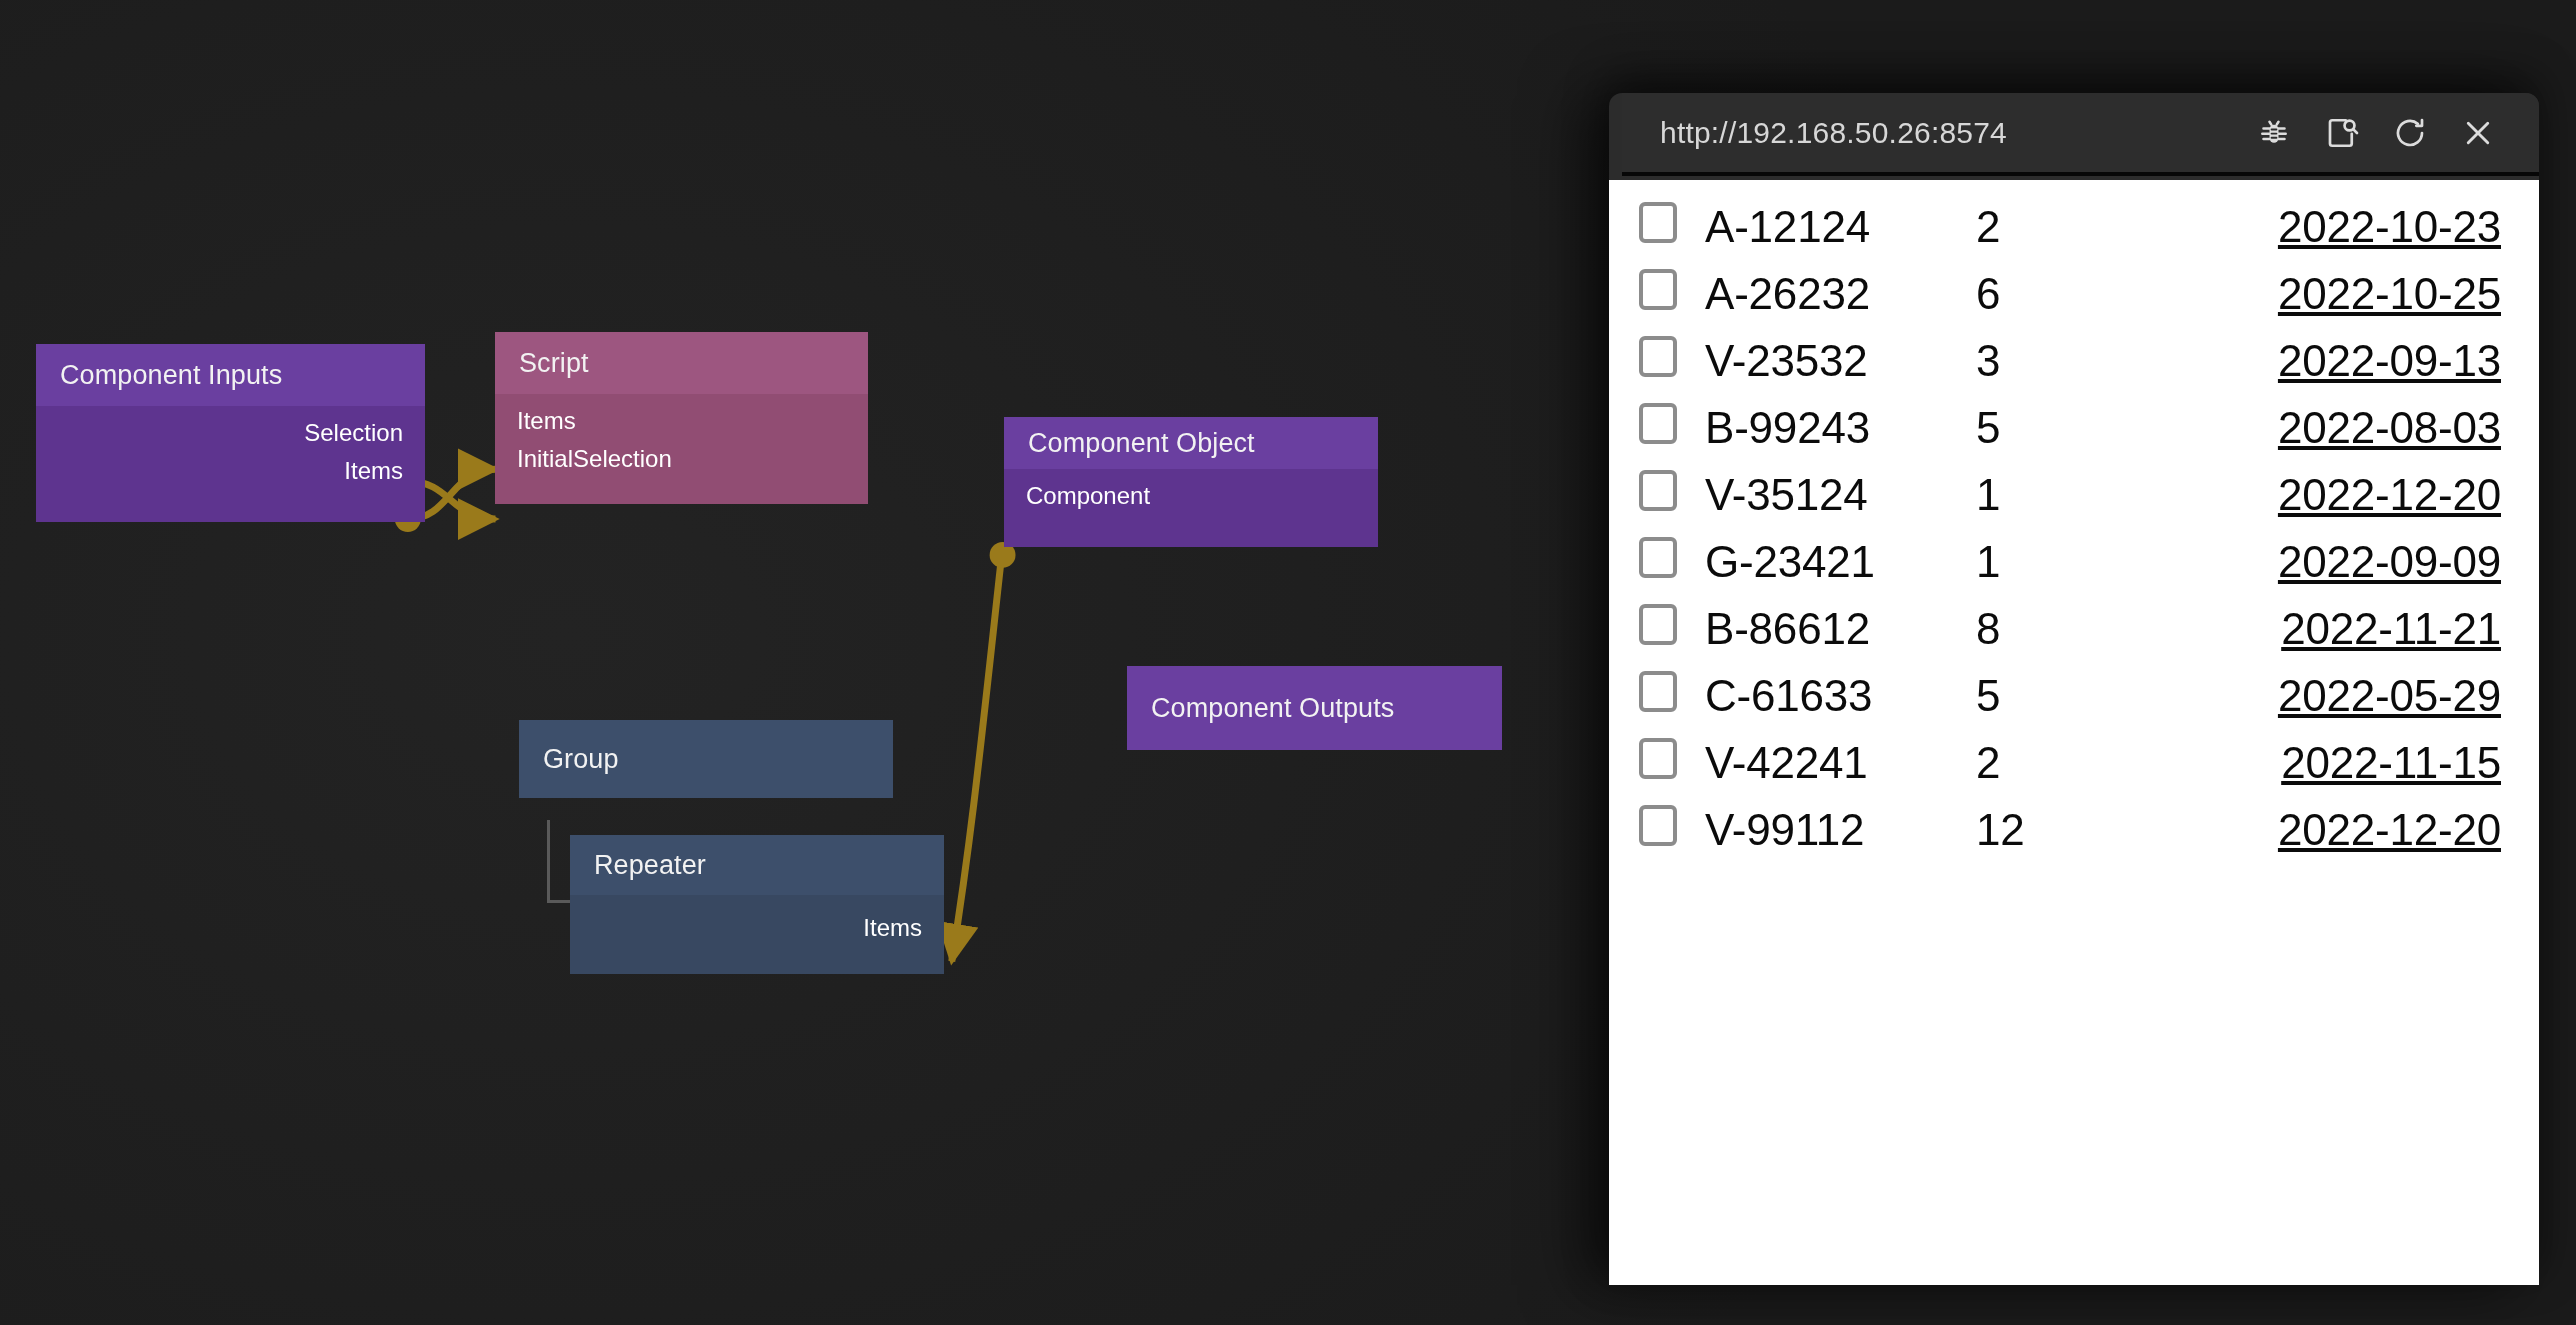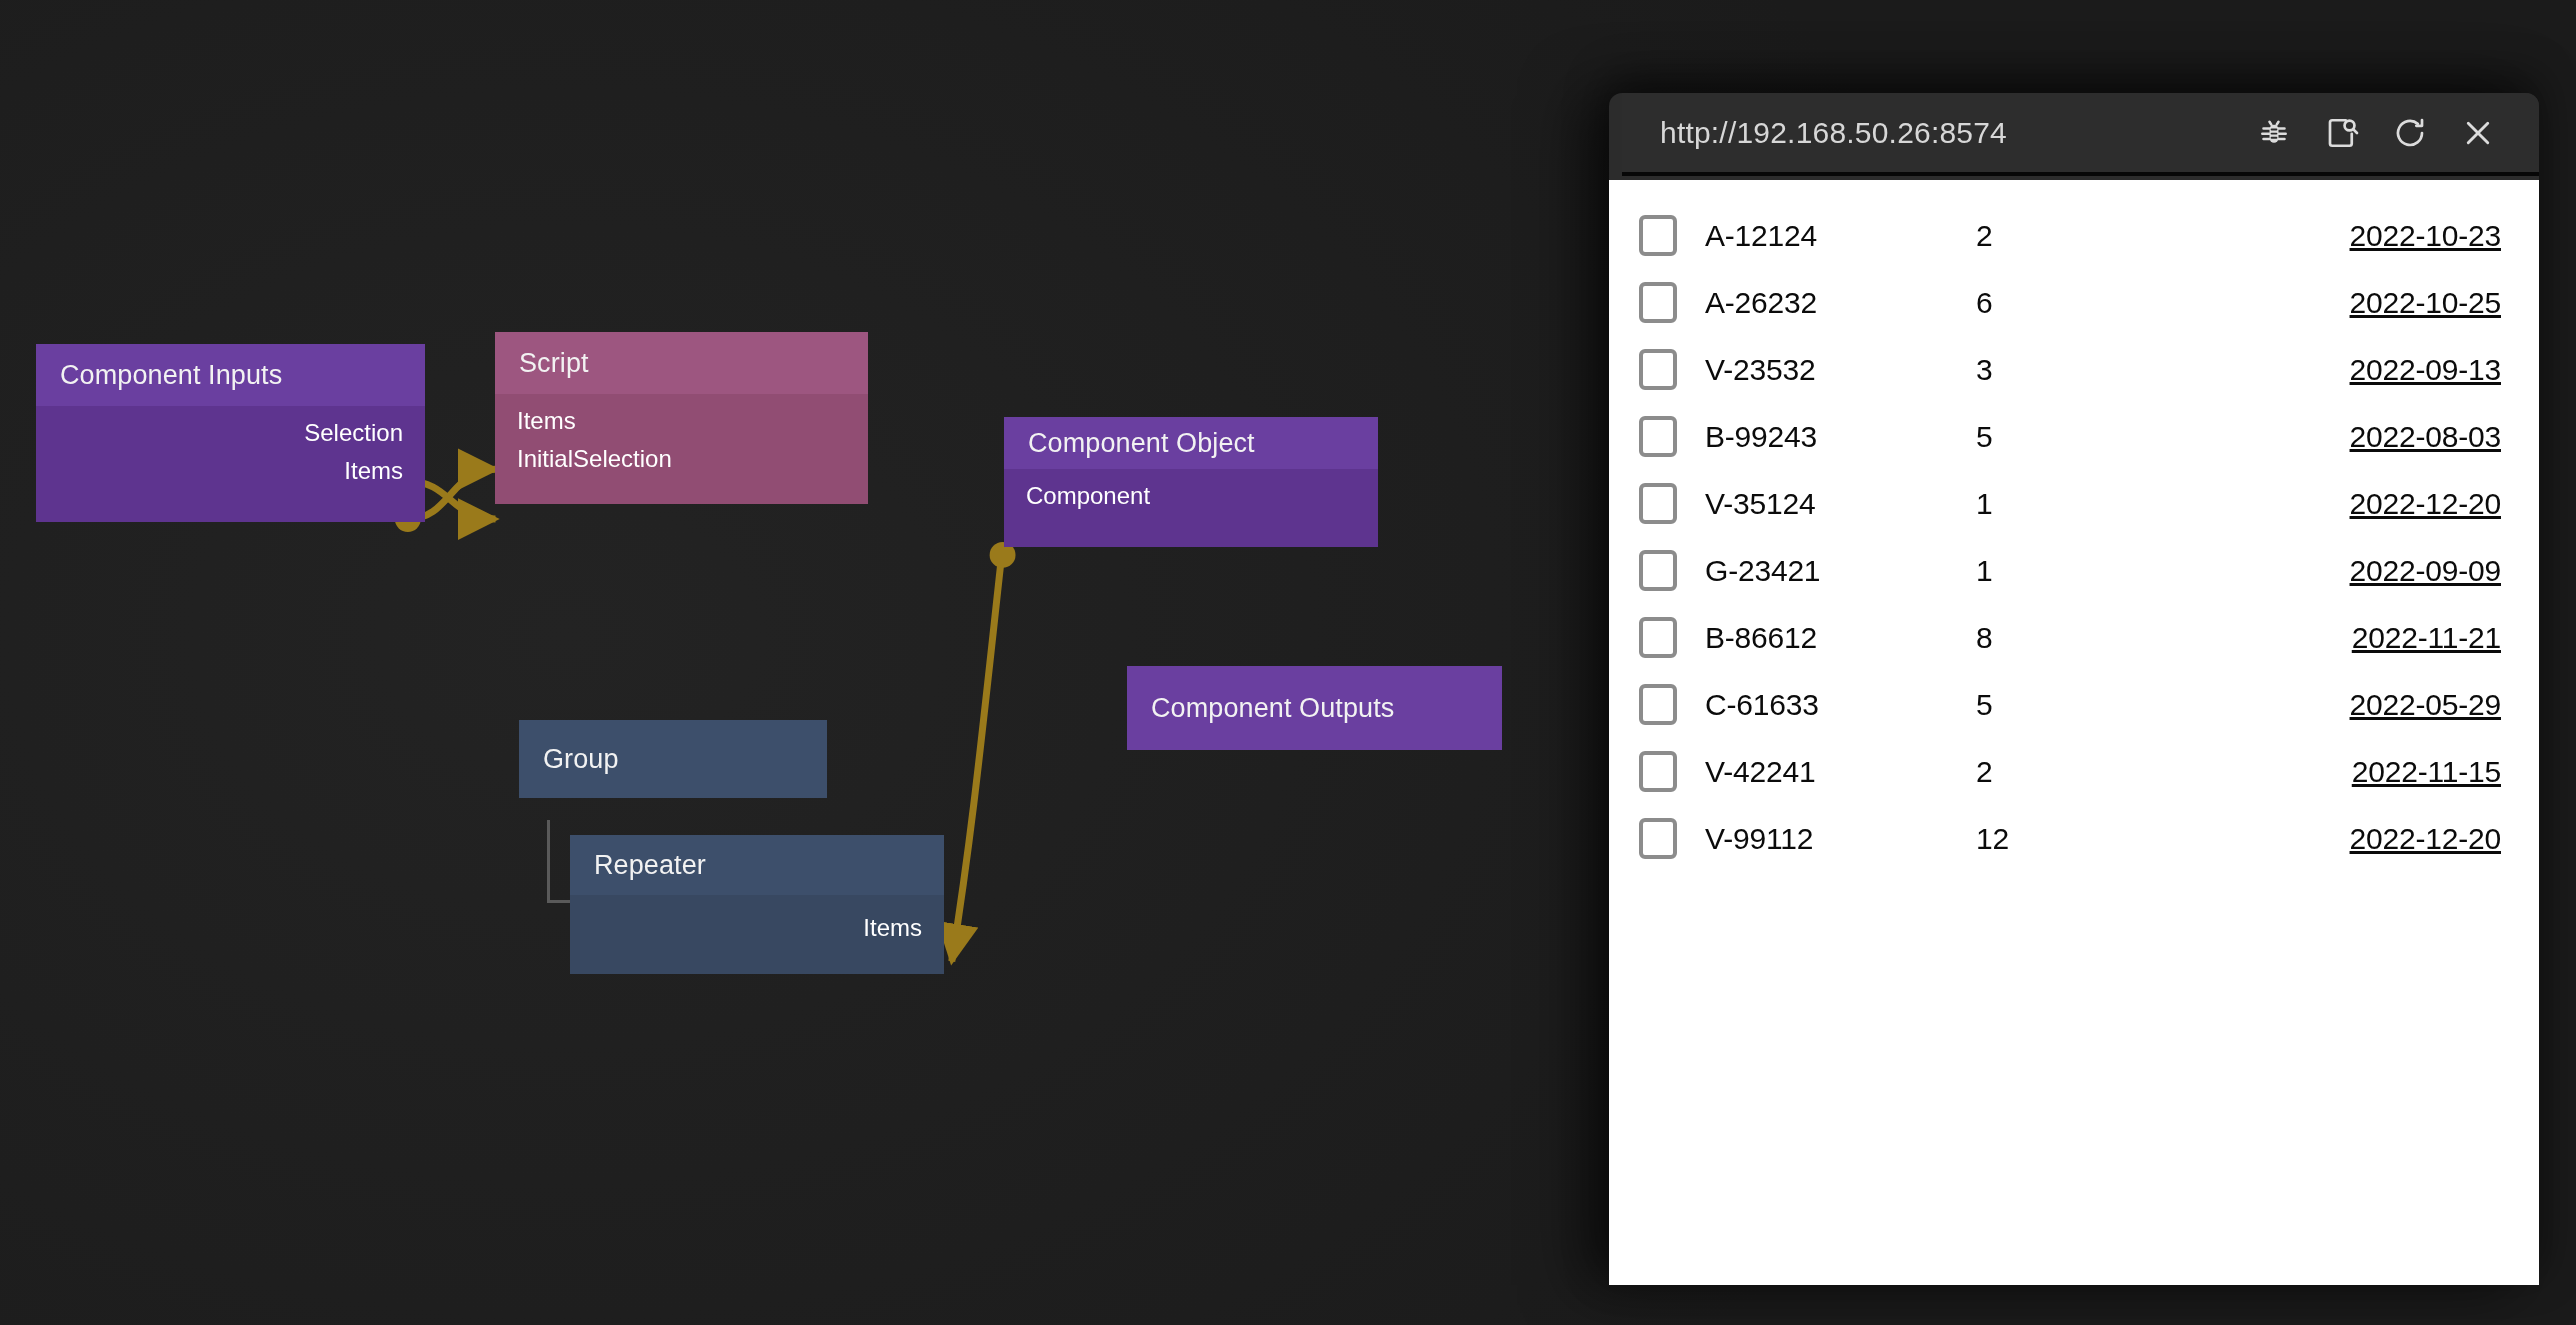--- a/index.html
+++ b/index.html
@@ -134,25 +134,24 @@
     top: 87px;
     right: 0;
     bottom: 0;
     background: #ffffff;
     padding: 22px 0 0 0;
     box-sizing: border-box;
     overflow: hidden;
   }
   .cb-row {
     display: flex;
-    align-items: center;
     height: 67px;
     padding: 0 38px 0 30px;
     box-sizing: border-box;
-    font-size: 30px;
+    font-size: 44px;
     color: #0b0b0b;
     letter-spacing: -0.2px;
   }
   .cb-box {
     width: 38px;
     height: 41px;
     box-sizing: border-box;
     border: 4px solid #8c8c8c;
     border-radius: 6px;
     background: #fff;
@@ -229,21 +228,21 @@
         <div class="port-row in">
           <span>Component</span>
         </div>
       </div>
     </div>
 
     <div class="node n-purple flat" style="left:1127px; top:666px; width:375px; height:84px;">
       <div class="node-head" style="height:84px;">Component Outputs</div>
     </div>
 
-    <div class="node n-slate flat" style="left:519px; top:720px; width:308px; height:78px;border-radius:28px;">
+    <div class="node n-slate flat" style="left:519px; top:720px; width:374px; height:78px;border-radius:28px;">
       <div class="node-head" style="height:78px;">Group</div>
     </div>
 
     <div class="tree-elbow" style="left:547px; top:820px; width:28px; height:80px;"></div>
 
     <div class="node n-slate" style="left:570px; top:835px; width:374px;">
       <div class="node-head" style="height:60px;">Repeater</div>
       <div class="node-body" style="height:79px; padding-top:14px;">
         <div class="port-row out">
           <span>Items</span>

